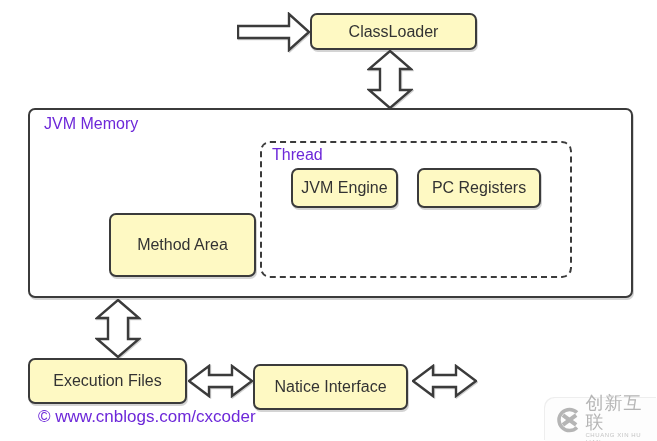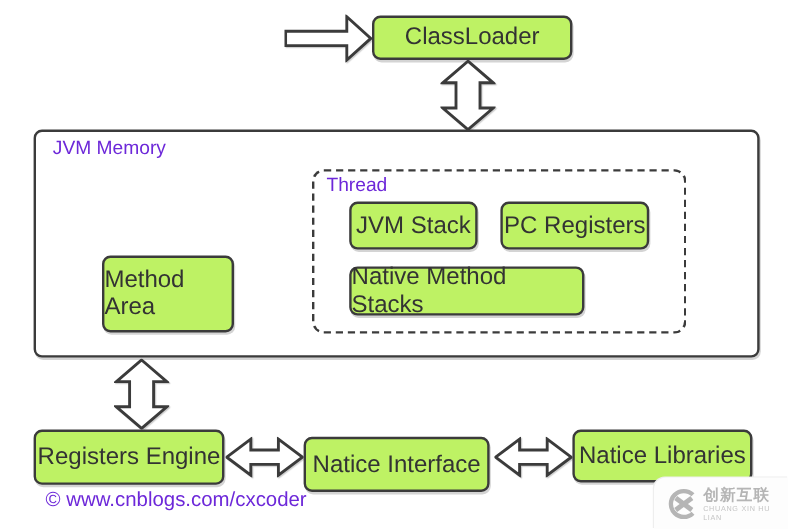--- a/index.html
+++ b/index.html
@@ -1,24 +1,24 @@
 <!DOCTYPE html>
 <html><head>
 <meta charset="utf-8">
 <style>
   html,body { margin:0; padding:0; background:#fff; }
   .stage {
     position:relative; width:657px; height:441px; overflow:hidden;
     background:#fff; font-family:"Liberation Sans", sans-serif; color:#333;
   }
   .box {
-    position:absolute; box-sizing:border-box; background:#bef264;
+    position:absolute; box-sizing:border-box; background:#fef9c3;
     border:2px solid #3b3b3b; border-radius:7px;
     display:flex; align-items:center; justify-content:center;
-    font-size:20px; color:#333; box-shadow:1px 2px 0 #d4d4d4;
+    font-size:16px; color:#333; box-shadow:1px 2px 0 #d4d4d4;
   }
   .container-box {
     position:absolute; box-sizing:border-box; background:#fff;
     border:2px solid #3b3b3b; border-radius:7px; box-shadow:1px 2px 0 #d4d4d4;
   }
   .dashed-box {
     position:absolute; box-sizing:border-box; background:transparent;
     border:2px dashed #3b3b3b; border-radius:10px; box-shadow:none;
   }
   .corner-label { position:absolute; font-size:16px; color:#6d28d9; white-space:nowrap; }
@@ -26,21 +26,21 @@
   .arrow { position:absolute; filter:drop-shadow(1px 1px 0 #cfcfcf); }
   .arrow polygon { fill:#fff; stroke:#3b3b3b; stroke-width:2.4; stroke-linejoin:miter; }
   .copyright { position:absolute; left:38px; top:407px; font-size:17px; color:#6d28d9; }
   .watermark {
     position:absolute; right:0; bottom:0; width:112px; height:43px;
     background:#fdfdfd; border-radius:10px 0 0 0;
     box-shadow:-1px -1px 0 #eee;
     display:flex; align-items:center; padding-left:10px; box-sizing:border-box;
   }
   .wm-texts { display:flex; flex-direction:column; margin-left:4px; }
-  .wm-name { font-size:13px; font-weight:bold; color:#b5b5b5; letter-spacing:1px; line-height:19px; }
+  .wm-name { font-size:18px; font-weight:normal; color:#b5b5b5; letter-spacing:1px; line-height:19px; }
   .wm-sub { font-size:6px; color:#c4c4c4; letter-spacing:0.6px; line-height:7px; }
 </style>
 </head>
 <body>
 
 <div class="stage">
 
   <svg class="arrow" style="left:237px; top:12px;" width="74" height="40" viewBox="0 0 74 40">
     <polygon points="1,14 52,14 52,2 72,20 52,38 52,26 1,26"></polygon>
   </svg>
@@ -50,62 +50,56 @@
   </div>
 
   <svg class="arrow" style="left:367px; top:50px;" width="46" height="59" viewBox="0 0 46 59">
     <polygon points="23,1 44,19 33,19 33,40 44,40 23,58 2,40 13,40 13,19 2,19"></polygon>
   </svg>
 
   <div class="container-box" style="left:28px; top:108px; width:605px; height:190px;"></div>
   <span class="corner-label" style="left:44px; top:115px;">JVM Memory</span>
 
 
-  <div class="box" style="left:85px; top:213px; width:110px; height:64px;">
+  <div class="box" style="left:109px; top:213px; width:147px; height:64px;">
     <span>Method Area</span>
   </div>
 
   <div class="dashed-box" style="left:260px; top:141px; width:312px; height:137px;"></div>
   <span class="corner-label" style="left:272px; top:146px; font-size:16px;">Thread</span>
 
   <div class="box" style="left:291px; top:168px; width:107px; height:40px;">
-    <span>JVM Stack</span>
+    <span>JVM Engine</span>
   </div>
 
   <div class="box" style="left:417px; top:168px; width:124px; height:40px;">
     <span>PC Registers</span>
   </div>
 
-  <div class="box" style="left:291px; top:222px; width:196px; height:41px;">
-    <span>Native Method Stacks</span>
-  </div>
 
   <svg class="arrow" style="left:95px; top:299px;" width="46" height="59" viewBox="0 0 46 59">
     <polygon points="23,1 44,19 33,19 33,40 44,40 23,58 2,40 13,40 13,19 2,19"></polygon>
   </svg>
 
   <div class="box" style="left:28px; top:358px; width:159px; height:46px;">
-    <span>Registers Engine</span>
+    <span>Execution Files</span>
   </div>
 
   <svg class="arrow" style="left:188px; top:364px;" width="65" height="34" viewBox="0 0 65 34">
     <polygon points="1,17 21,2 21,11 44,11 44,2 64,17 44,32 44,23 21,23 21,32"></polygon>
   </svg>
 
   <div class="box" style="left:253px; top:364px; width:155px; height:46px;">
     <span>Natice Interface</span>
   </div>
 
   <svg class="arrow" style="left:412px; top:364px;" width="65" height="34" viewBox="0 0 65 34">
     <polygon points="1,17 21,2 21,11 44,11 44,2 64,17 44,32 44,23 21,23 21,32"></polygon>
   </svg>
 
-  <div class="box" style="left:477px; top:358px; width:150px; height:44px;">
-    <span>Natice Libraries</span>
-  </div>
 
   <span class="copyright">© www.cnblogs.com/cxcoder</span>
 
   <div class="watermark">
     <svg width="28" height="28" viewBox="0 0 30 30">
       <path d="M 25 6.5 A 12 12 0 1 0 25 23.5" fill="none" stroke="#b5b5b5" stroke-width="4"></path>
       <line x1="9" y1="9.5" x2="24" y2="20.5" stroke="#b5b5b5" stroke-width="4.6"></line>
       <line x1="24" y1="9.5" x2="9" y2="20.5" stroke="#b5b5b5" stroke-width="4.6"></line>
     </svg>
     <div class="wm-texts">

